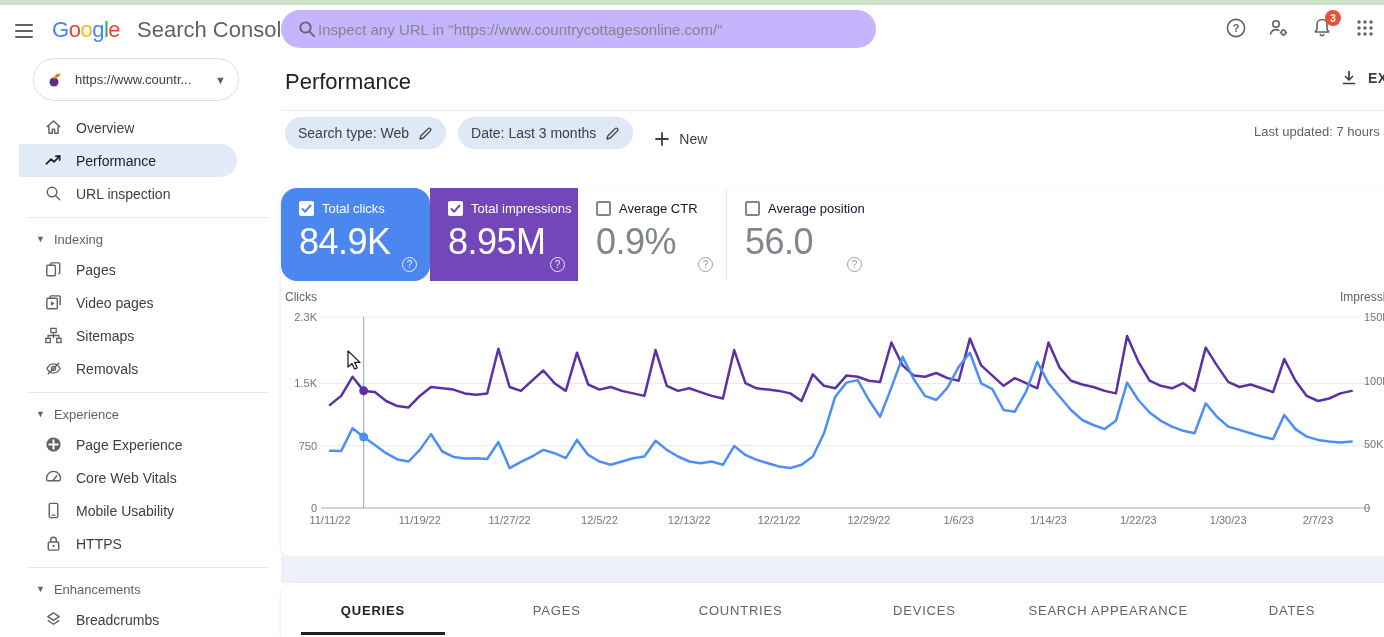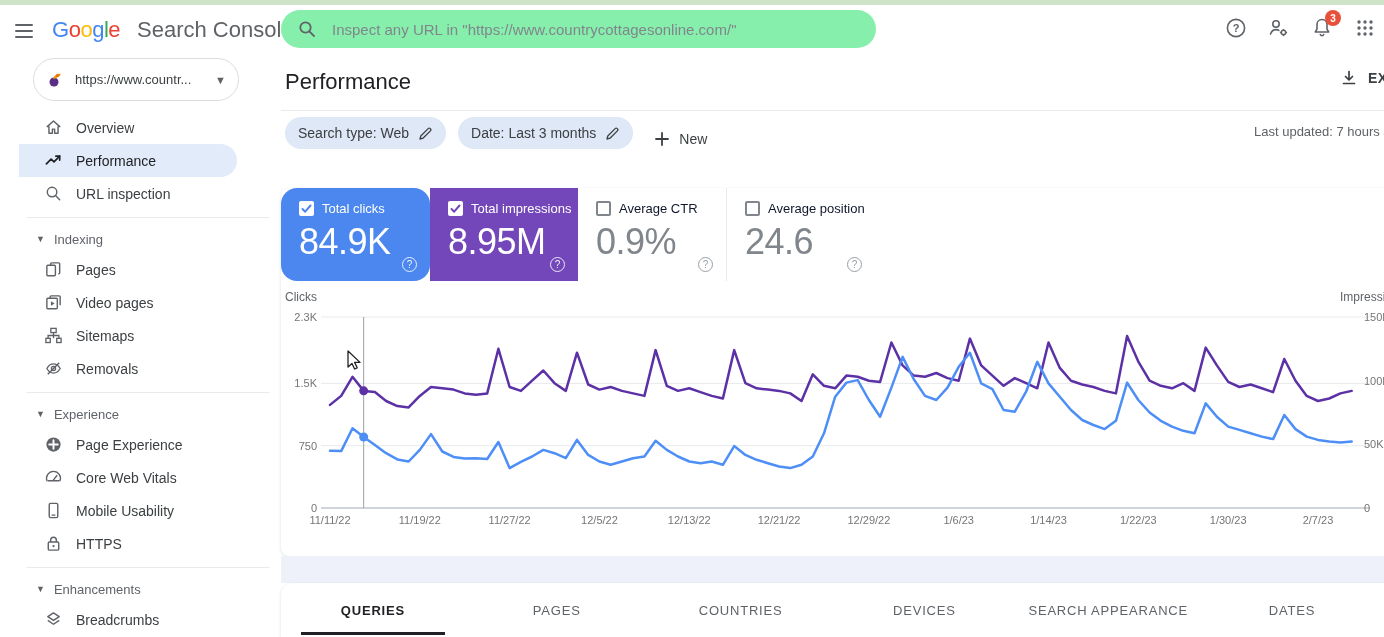--- a/index.html
+++ b/index.html
@@ -12,21 +12,21 @@
 
   
   .green-strip { position:absolute; top:0; left:0; width:100%; height:5px; background:var(--theme_strip,#cde4c9); }
 
   
   .topbar { position:absolute; top:5px; left:0; width:100%; height:51px; background:#fff; }
   .hamburger { position:absolute; left:12px; top:14px; width:24px; height:24px; display:flex; flex-direction:column; justify-content:center; gap:4px; padding:3px; cursor:pointer; }
   .hamburger span { display:block; height:2px; border-radius:1px; background:#5f6368; }
   .logo { position:absolute; left:52px; top:10px; font-size:22px; letter-spacing:-.5px; display:flex; align-items:center; height:30px; white-space:nowrap; }
   .logo .product { color:#5f6368; margin-left:17px; letter-spacing:0; }
-  .searchbox { position:absolute; left:281px; top:5px; width:595px; height:38px; background:#86efac; border-radius:20px; display:flex; align-items:center; padding:0 16px; gap:15px; }
+  .searchbox { position:absolute; left:281px; top:5px; width:595px; height:38px; background:#c4b5fd; border-radius:20px; display:flex; align-items:center; padding:0 16px; gap:1px; }
   .searchbox input { flex:1; border:none; outline:none; background:transparent; font-size:15px; color:#5f6368; font-family:inherit; }
   .searchbox input::placeholder { color:#80868b; opacity:1; }
   .topbar-icons { position:absolute; right:6px; top:10px; display:flex; gap:17px; align-items:center; }
   .tb-icon { position:relative; width:26px; height:26px; display:flex; align-items:center; justify-content:center; cursor:pointer; }
   .badge { position:absolute; top:-5px; right:-6px; min-width:16px; height:16px; border-radius:8px; background:var(--badge_red,#e8503c); color:#fff; font-size:10px; font-weight:700; display:flex; align-items:center; justify-content:center; padding:0 3px; }
 
   
   .sidebar { position:absolute; top:56px; left:0; width:281px; height:581px; background:#fff; overflow:hidden;padding-left:19px; }
   .property { margin:2px 0 10px 14px; width:206px; height:43px; border:1px solid #dadce0; border-radius:22px; display:flex; align-items:center; padding:0 12px 0 12px; gap:10px; cursor:pointer; background:#fff; }
   .property .ptext { flex:1; font-size:13px; color:#3c4043; white-space:nowrap; overflow:hidden; }
@@ -368,21 +368,21 @@
         <span class="card-label">Average CTR</span>
       </div>
       <div class="card-value">0.9%</div>
       <div class="help-dot">?</div>
     </div>
     <div class="card c3 white">
       <div class="card-top">
         <span class="cb unchecked"></span>
         <span class="card-label">Average position</span>
       </div>
-      <div class="card-value">24.6</div>
+      <div class="card-value">56.0</div>
       <div class="help-dot">?</div>
     </div>
   </div>
   <div class="chart-region">
     <svg id="chart-svg" width="1103" height="275">
         <line x1="40" y1="36" x2="1089" y2="36" stroke="#e8eaed" stroke-width="1"></line>
         <text x="36" y="40" text-anchor="end" class="tick">2.3K</text>
         <line x1="40" y1="102.43478260869566" x2="1089" y2="102.43478260869566" stroke="#e8eaed" stroke-width="1"></line>
         <text x="36" y="106.43478260869566" text-anchor="end" class="tick">1.5K</text>
         <line x1="40" y1="164.7173913043478" x2="1089" y2="164.7173913043478" stroke="#e8eaed" stroke-width="1"></line>

